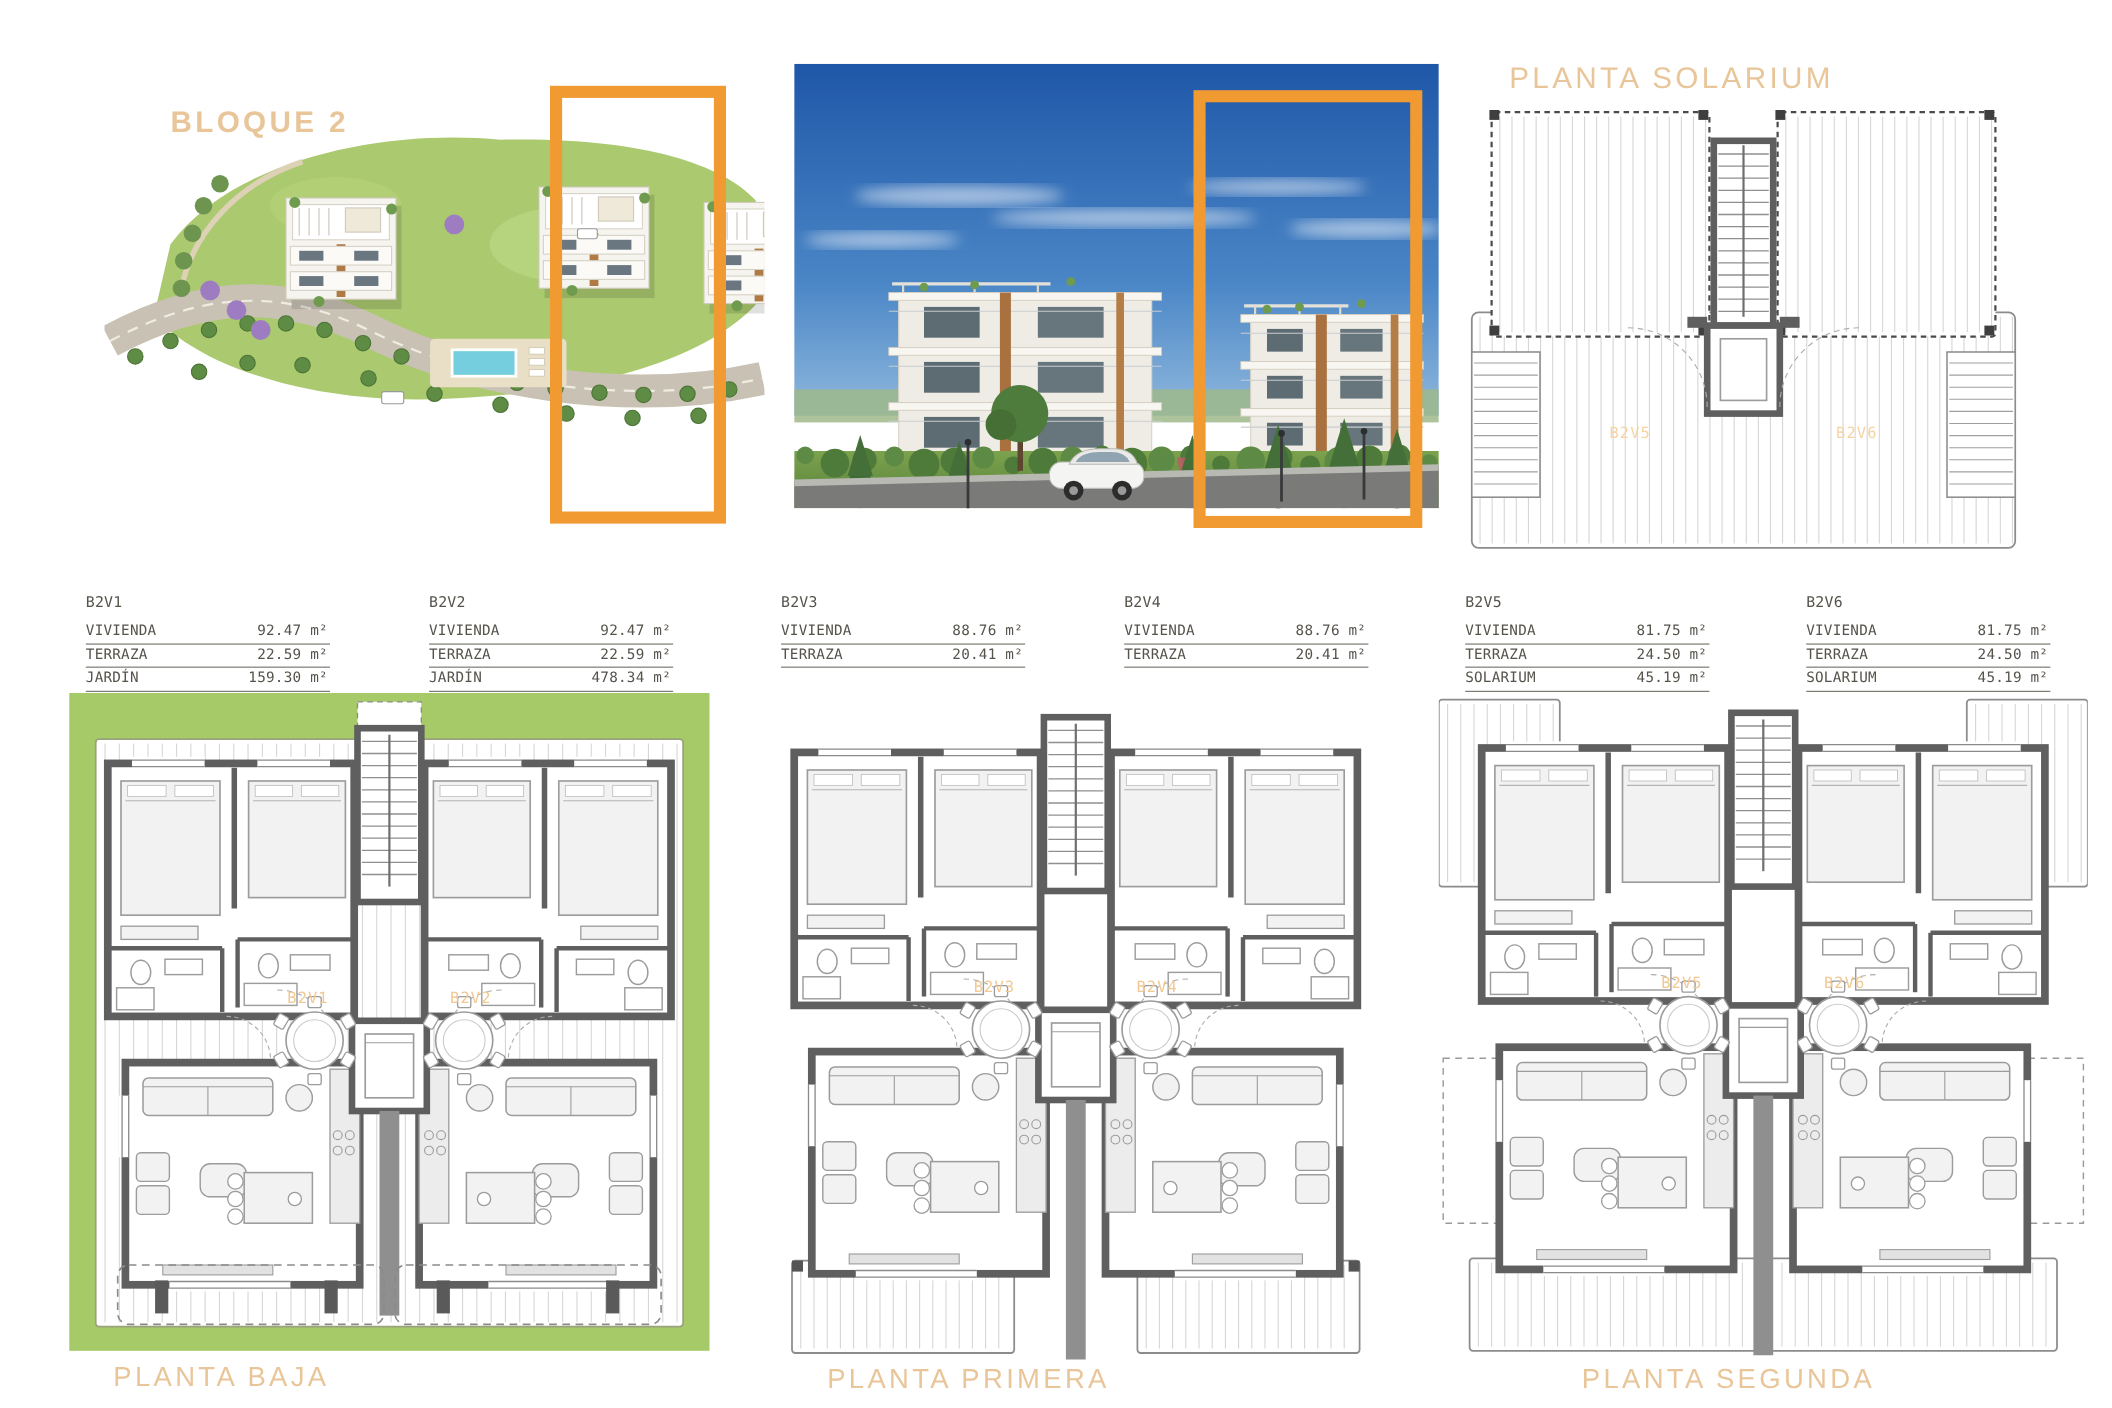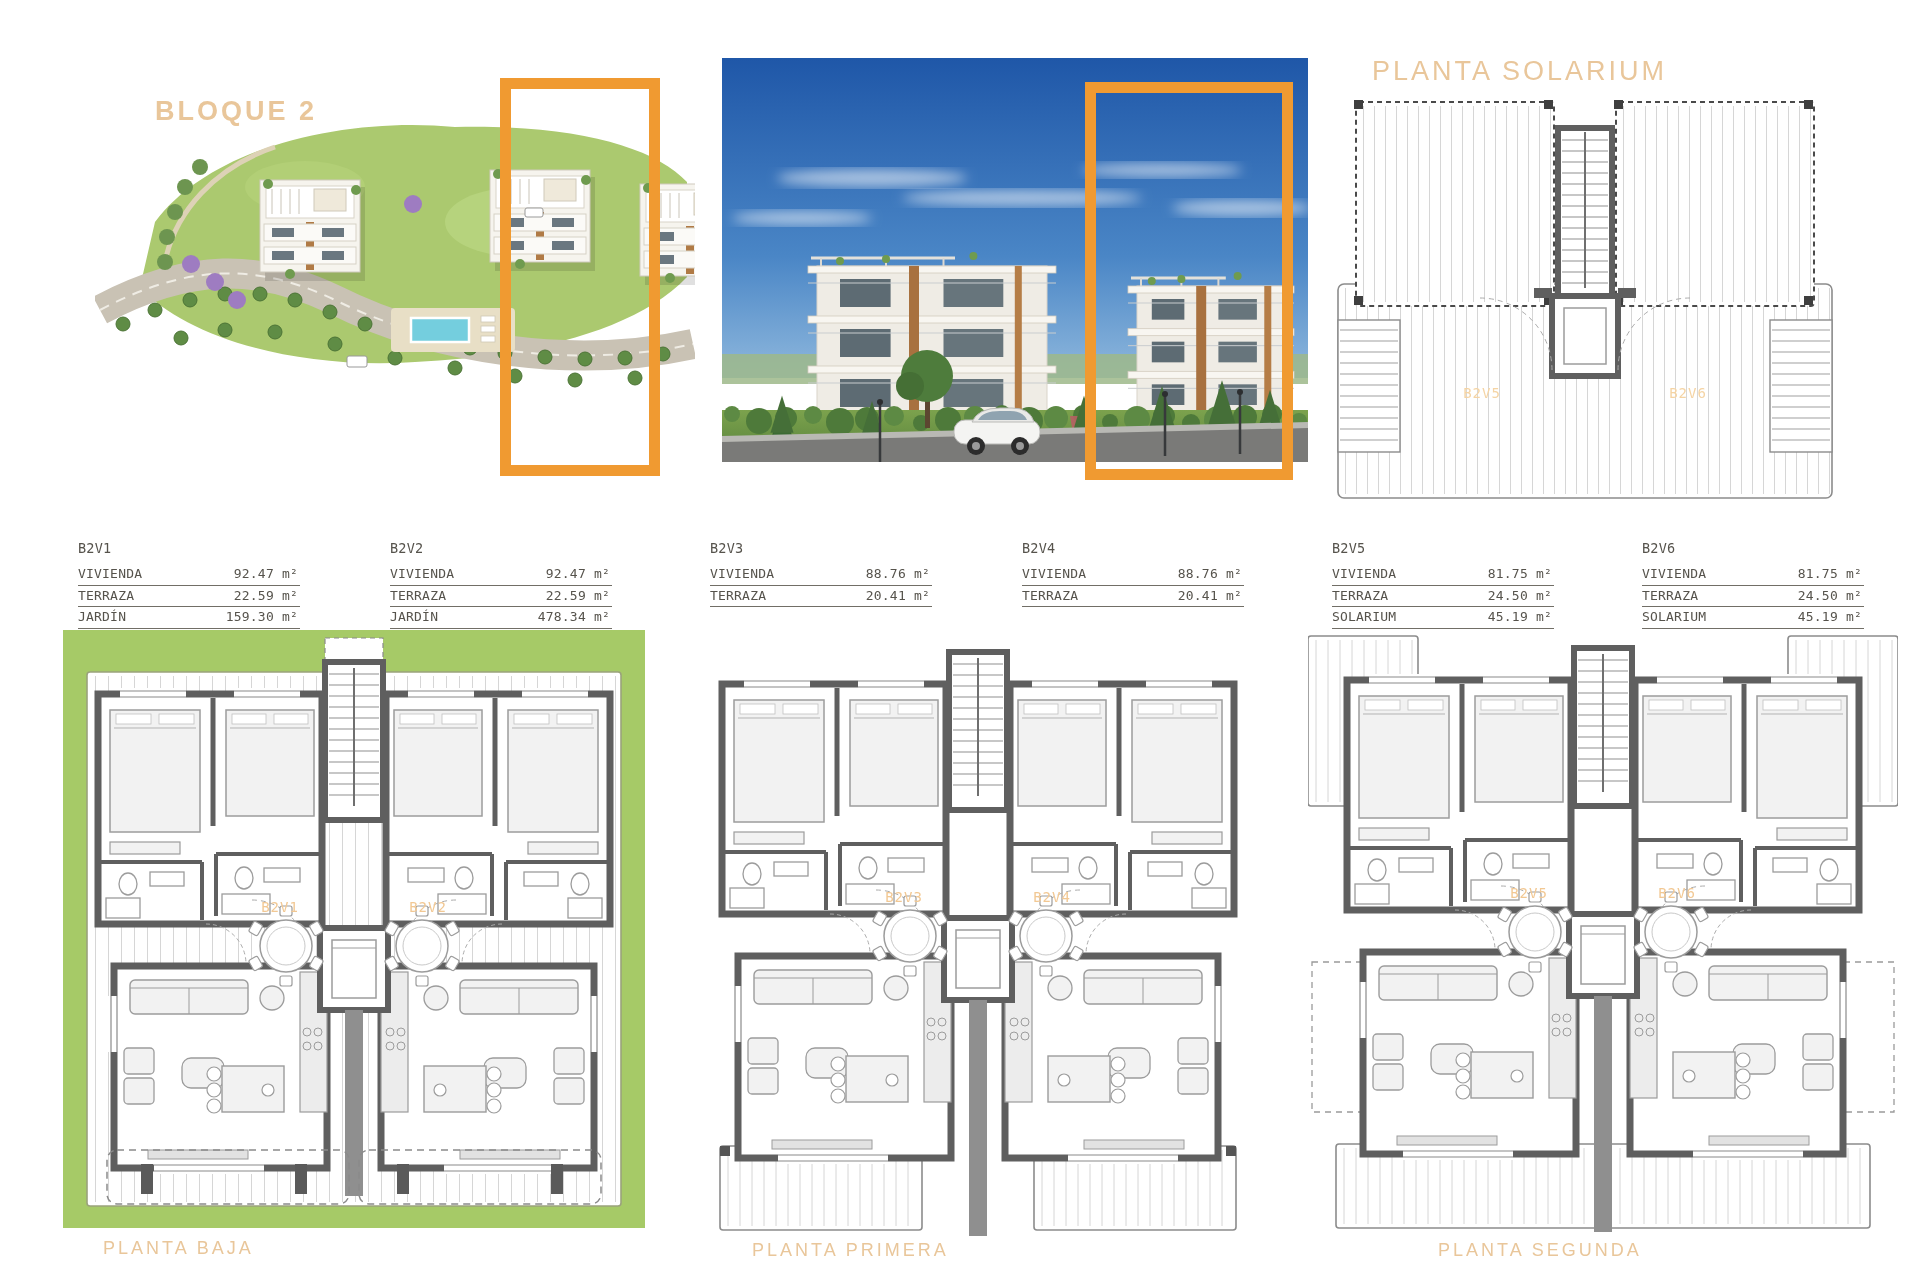--- a/index.html
+++ b/index.html
@@ -1,20 +1,20 @@
 <!DOCTYPE html>
 <html><head>
 <meta charset="utf-8">
 <style>
   html,body{margin:0;padding:0;background:#ffffff;}
   .page{position:relative;width:1920px;height:1280px;background:#ffffff;overflow:hidden;
         font-family:"Liberation Sans",sans-serif;}
   .abs{position:absolute;}
   .sec-title{position:absolute;color:#e9c69a;font-size:27px;letter-spacing:3px;font-weight:400;white-space:nowrap;}
-  .plan-cap{font-size:18px;}
+  .plan-cap{font-size:25px;}
   .hl{position:absolute;border:11px solid #f09a31;box-sizing:border-box;}
   .unit-table{position:absolute;width:222px;font-family:"DejaVu Sans Mono","Liberation Mono",monospace;
               color:#56534c;font-size:13px;letter-spacing:.2px;}
   .ut-head{margin-bottom:8px;font-size:13.5px;}
   .ut-row{display:flex;justify-content:space-between;align-items:center;
           border-bottom:1.6px solid #716e66;height:19.5px;padding:0 2px 1px 0;}
   .ut-row .v{text-align:right;}
   svg text{font-family:"DejaVu Sans Mono","Liberation Mono",monospace;}
 </style>
 </head>

